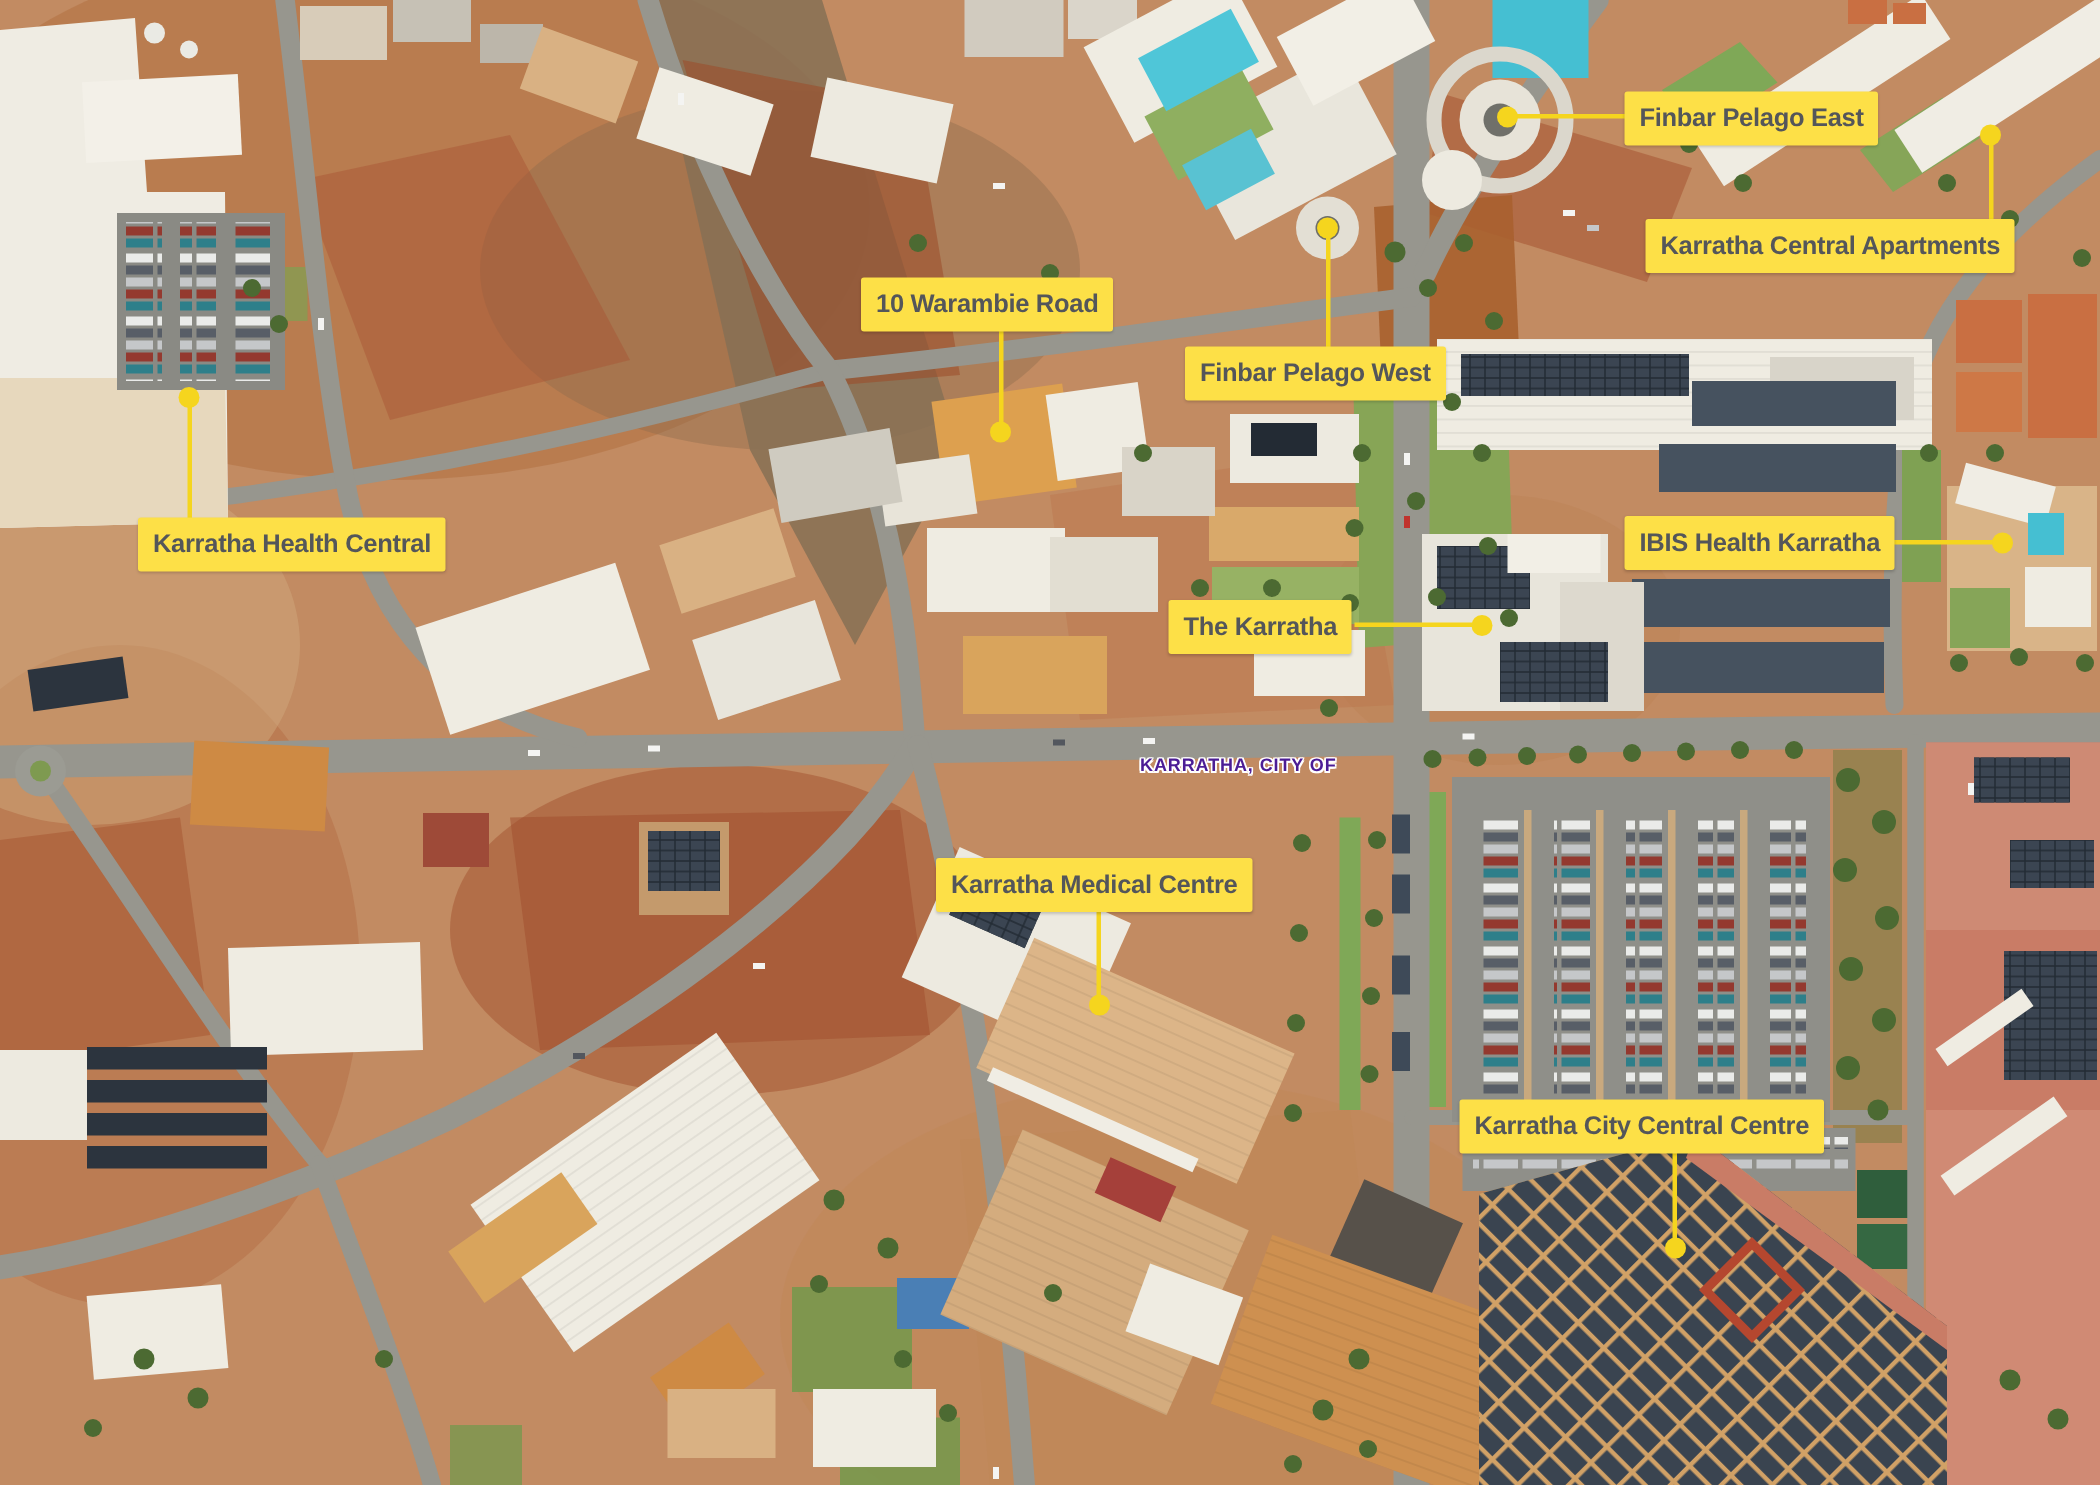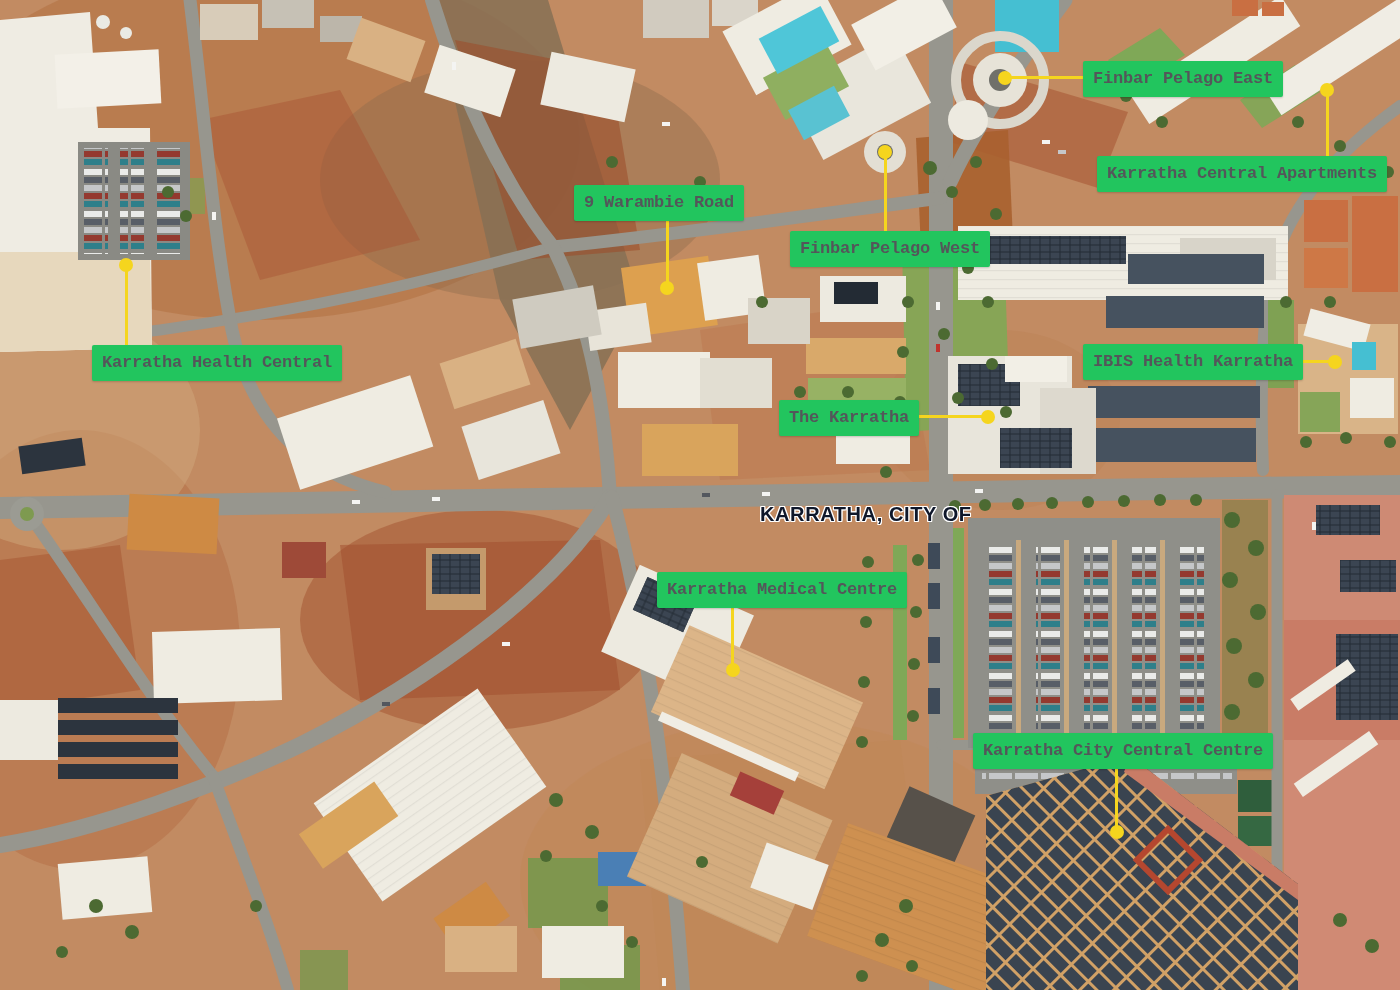--- a/index.html
+++ b/index.html
@@ -2,55 +2,55 @@
 <html><head>
 <meta charset="utf-8">
 <style>
   html,body{margin:0;padding:0;background:#222;}
   #stage{position:relative;width:1400px;height:990px;overflow:hidden;
          font-family:"Liberation Sans",sans-serif;background:#C28B62;}
   #map-art{position:absolute;left:0;top:0;width:1400px;height:990px;display:block;}
   
   .leader{position:absolute;background:#F5D51E;z-index:5;}
   .dot{position:absolute;width:14px;height:14px;border-radius:50%;background:#F5D51E;z-index:6;}
-  .label-box{position:absolute;z-index:7;background:#22c55e;color:#54565A;
+  .label-box{position:absolute;z-index:7;background:#fde047;color:#54565A;
              font-weight:700;font-size:17px;line-height:1.15;letter-spacing:-0.2px;
              padding:8px 10px;border-radius:2px;white-space:nowrap;
-             box-shadow:0 1px 2px rgba(0,0,0,.18);font-family:Liberation Mono, monospace;}
+             box-shadow:0 1px 2px rgba(0,0,0,.18);}
   
   #c1-line{left:1005px;top:76px;width:80px;height:3px}
   #c1-dot{left:998px;top:71px}
   #c1-box{left:1083px;top:61px}
   #c2-line{left:1326px;top:90px;width:3px;height:72px}
   #c2-dot{left:1320px;top:83px}
-  #c2-box{left:1097px;top:156px}
+  #c2-box{left:1097px;top:146px}
   #c3-line{left:666px;top:218px;width:3px;height:70px}
   #c3-dot{left:660px;top:281px}
   #c3-box{left:574px;top:185px}
   #c4-line{left:884px;top:152px;width:3px;height:80px}
   #c4-dot{left:878px;top:145px}
   #c4-box{left:790px;top:231px}
   #c5-line{left:1252px;top:360px;width:83px;height:3px}
   #c5-dot{left:1328px;top:355px}
   #c5-box{left:1083px;top:344px}
   #c6-line{left:125px;top:268px;width:3px;height:78px}
   #c6-dot{left:119px;top:258px}
   #c6-box{left:92px;top:345px}
   #c7-line{left:903px;top:415px;width:82px;height:3px}
   #c7-dot{left:981px;top:410px}
   #c7-box{left:779px;top:400px}
   #c8-line{left:731px;top:605px;width:3px;height:62px}
   #c8-dot{left:726px;top:663px}
-  #c8-box{left:657px;top:572px}
+  #c8-box{left:624px;top:572px}
   #c9-line{left:1115px;top:764px;width:3px;height:66px}
   #c9-dot{left:1110px;top:825px}
   #c9-box{left:973px;top:733px}
   
   #place-label{position:absolute;left:760px;top:503px;z-index:4;
-    font-weight:700;font-size:20px;letter-spacing:.6px;color:#0f172a;white-space:nowrap;
+    font-weight:700;font-size:12px;letter-spacing:.6px;color:#4c1d95;white-space:nowrap;
     text-shadow:-1px 0 #fff,1px 0 #fff,0 -1px #fff,0 1px #fff,-1px -1px #fff,1px 1px #fff,1px -1px #fff,-1px 1px #fff;}
 </style>
 </head>
 <body>
 
 <div id="stage">
 
   <svg id="map-art" viewBox="0 0 1400 990" xmlns="http://www.w3.org/2000/svg">
     <defs>
       <pattern id="cars" width="26" height="42" patternUnits="userSpaceOnUse">
@@ -402,21 +402,21 @@
     <div class="label-box" id="c1-box">Finbar Pelago East</div>
   </div>
   <div>
     <div class="leader" id="c2-line"></div>
     <div class="dot" id="c2-dot"></div>
     <div class="label-box" id="c2-box">Karratha Central Apartments</div>
   </div>
   <div>
     <div class="leader" id="c3-line"></div>
     <div class="dot" id="c3-dot"></div>
-    <div class="label-box" id="c3-box">9 Warambie Road</div>
+    <div class="label-box" id="c3-box">10 Warambie Road</div>
   </div>
   <div>
     <div class="leader" id="c4-line"></div>
     <div class="dot" id="c4-dot"></div>
     <div class="label-box" id="c4-box">Finbar Pelago West</div>
   </div>
   <div>
     <div class="leader" id="c5-line"></div>
     <div class="dot" id="c5-dot"></div>
     <div class="label-box" id="c5-box">IBIS Health Karratha</div>

